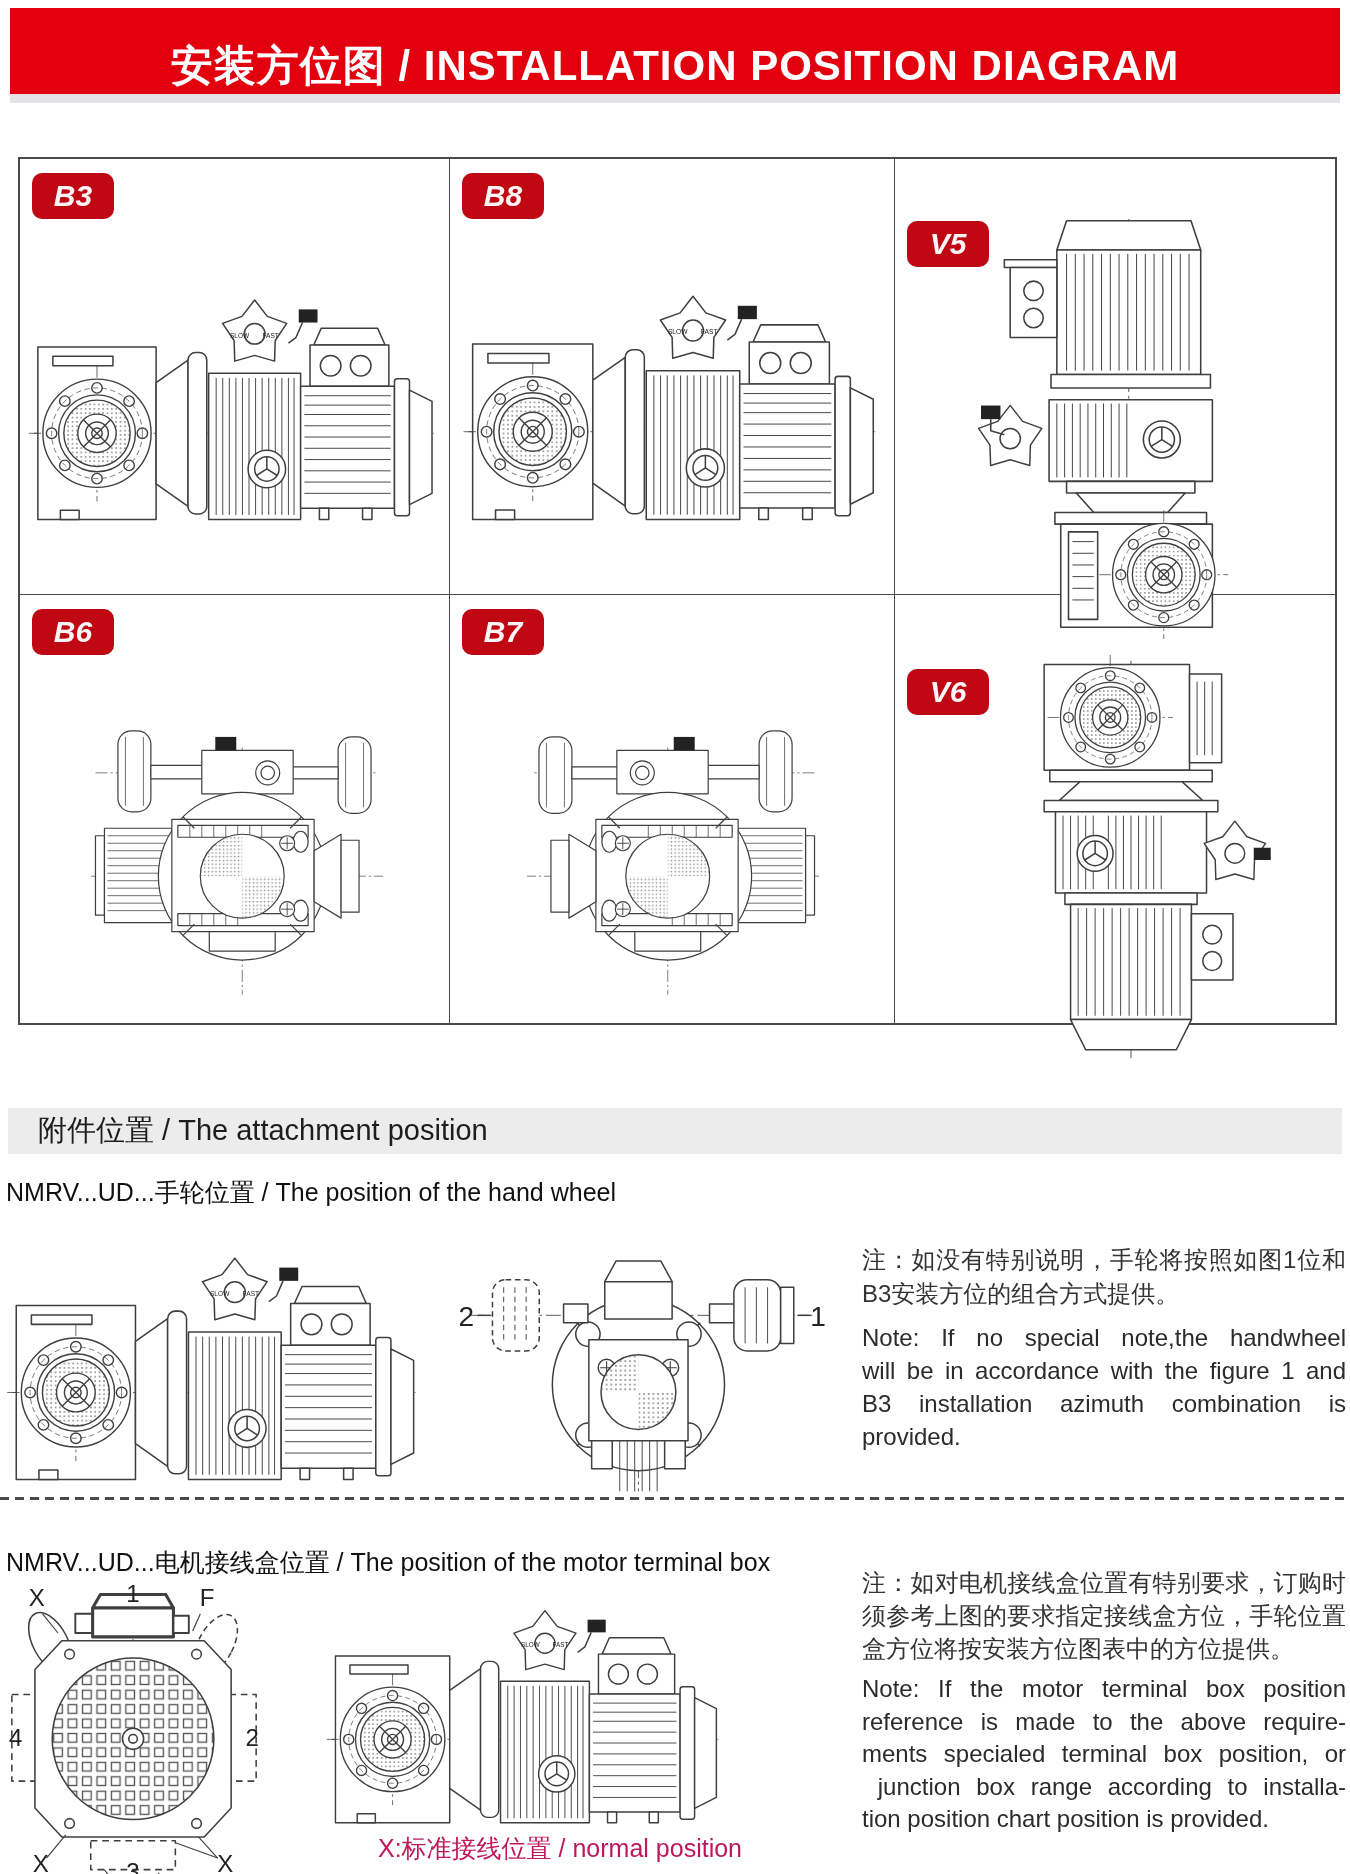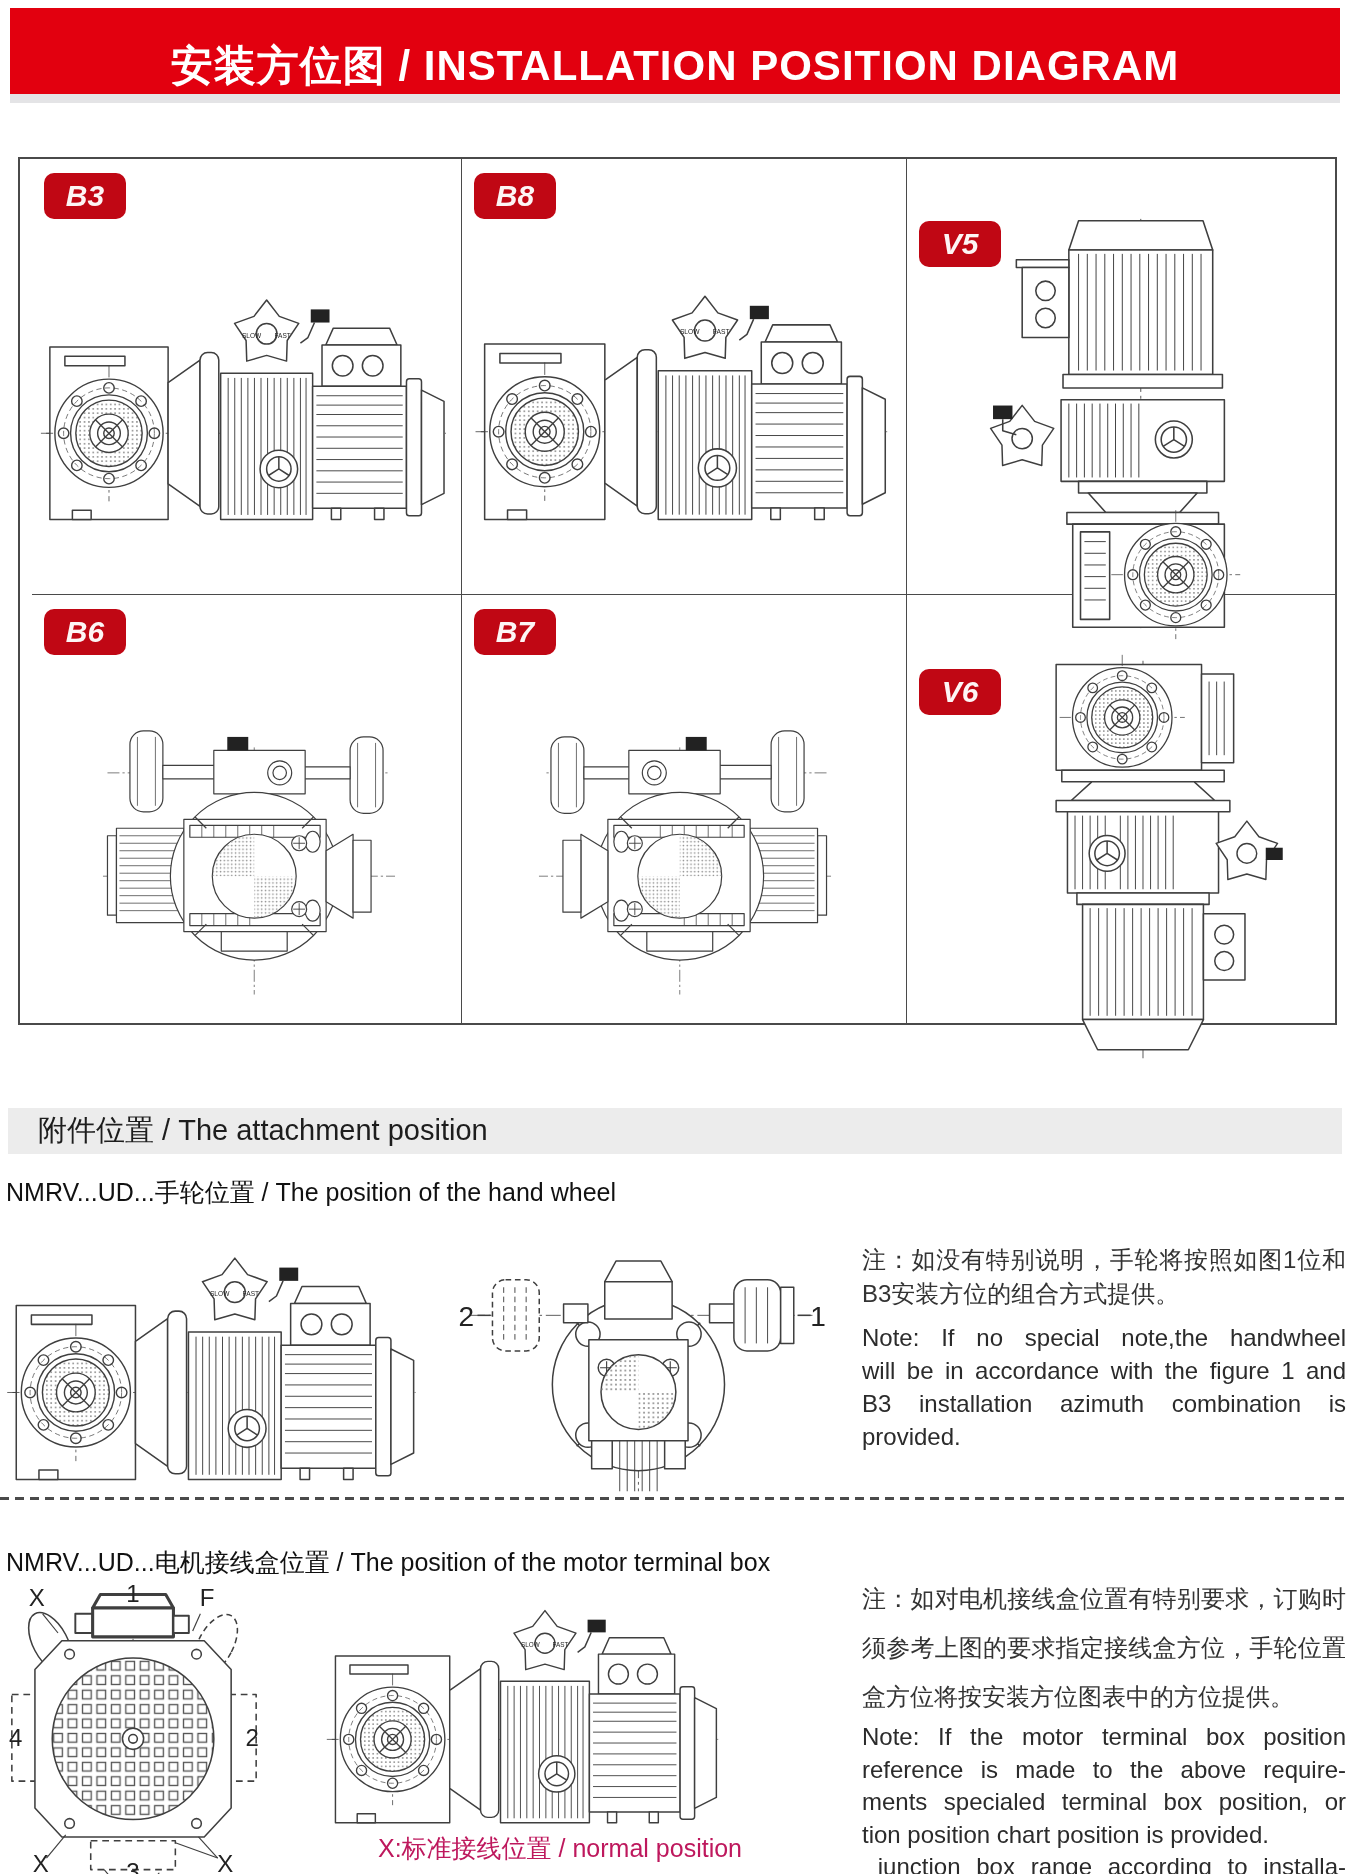--- a/index.html
+++ b/index.html
@@ -6,42 +6,42 @@
   #page{position:relative;width:1350px;height:1874px;background:#fff;overflow:hidden;
         font-family:"Liberation Sans",sans-serif;color:#2e2e2e;}
   
   #banner{position:absolute;left:10px;top:8px;width:1330px;height:86px;background:#e2000f;
           display:flex;align-items:flex-end;justify-content:center;}
   #banner .t{color:#fff;font-size:42px;font-weight:bold;letter-spacing:1px;}
   #banner-shadow{position:absolute;left:10px;top:94px;width:1330px;height:9px;background:#e4e4e6;}
   
   #grid{position:absolute;left:18px;top:157px;width:1319px;height:868px;box-sizing:border-box;
         border:2px solid #4a4a4a;display:grid;grid-template-columns:430px 445px 1fr;
-        grid-template-rows:436px 1fr;background:#fff;padding-left:12px;}
+        grid-template-rows:436px 1fr;background:#fff;}
   .cell{position:relative;border-right:1.5px solid #4a4a4a;border-bottom:1.5px solid #4a4a4a;}
   .cell.lastcol{border-right:none;margin-top:48px;}
   .cell.lastrow{border-bottom:none;}
   .badge{position:absolute;left:12px;top:14px;width:82px;height:46px;background:#c00714;
          border-radius:10px;color:#fdf5f5;font-size:30px;font-weight:bold;font-style:italic;
          display:flex;align-items:center;justify-content:center;}
   svg.draw{position:absolute;}
   svg{overflow:visible;}
   
   #attach-bar{position:absolute;left:8px;top:1108px;width:1334px;height:46px;background:#ececec;
               display:flex;align-items:center;}
   #attach-bar .t{font-size:29px;color:#1d1d1d;padding-left:30px;}
   .subhead{position:absolute;left:6px;font-size:25px;color:#111;}
   
   .note{position:absolute;left:862px;width:484px;font-size:24px;color:#2b2b2b;}
   .zh-line{line-height:34px;text-align:justify;text-align-last:justify;color:#333;}
   .zh-line.last{text-align-last:left;}
   .en-gap{height:10px;}
   .en-line{line-height:33px;text-align:justify;text-align-last:justify;white-space:pre-wrap;}
   .en-line.last{text-align-last:left;}
-  .note.tight .zh-line{line-height:33px;margin-top:16px;}
+  .note.tight .zh-line{line-height:33px;}
   .note.tight .en-line{line-height:32.5px;}
   
   #dashline{position:absolute;left:0;top:1497px;width:1350px;height:3px;
             background:repeating-linear-gradient(90deg,#4a4a4a 0 9px,transparent 9px 15px);}
   
   #normal-caption{position:absolute;left:320px;top:1832px;width:480px;text-align:center;
                   font-size:25px;color:#be185d;}
   text{font-family:"Liberation Sans",sans-serif;fill:#222;stroke:none;}
 </style>
 </head>
@@ -360,17 +360,17 @@
   <div id="normal-caption">X:标准接线位置 / normal position</div>
 
   <div class="note tight" style="top:1566px">
     <div class="zh-line">注：如对电机接线盒位置有特别要求，订购时</div>
     <div class="zh-line">须参考上图的要求指定接线盒方位，手轮位置</div>
     <div class="zh-line last">盒方位将按安装方位图表中的方位提供。</div>
     <div class="en-gap" style="height:8px"></div>
     <div class="en-line">Note: If the motor terminal box position</div>
     <div class="en-line">reference is made to the above require-</div>
     <div class="en-line">ments specialed terminal box position, or</div>
+    <div class="en-line"> junction box range according to installa-</div>
     <div class="en-line last">tion position chart position is provided.</div>
-    <div class="en-line"> junction box range according to installa-</div>
   </div>
 
 </div>
 
 </body></html>

